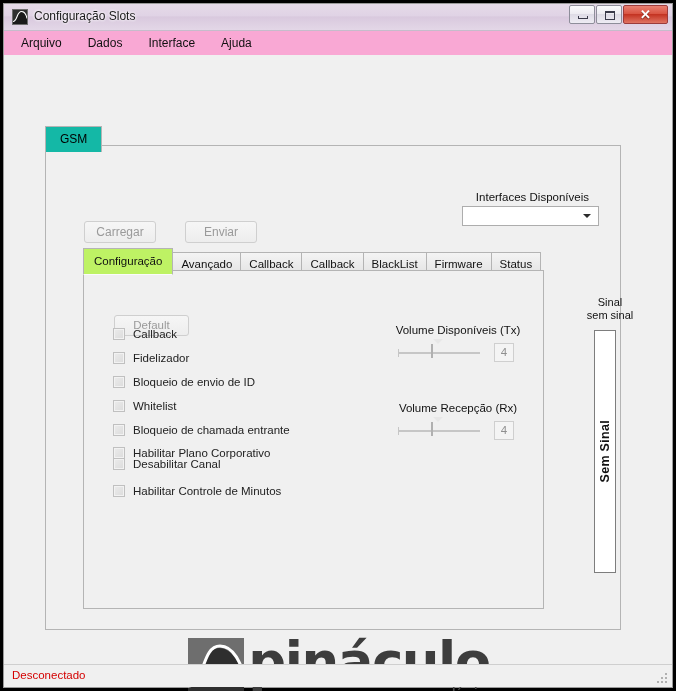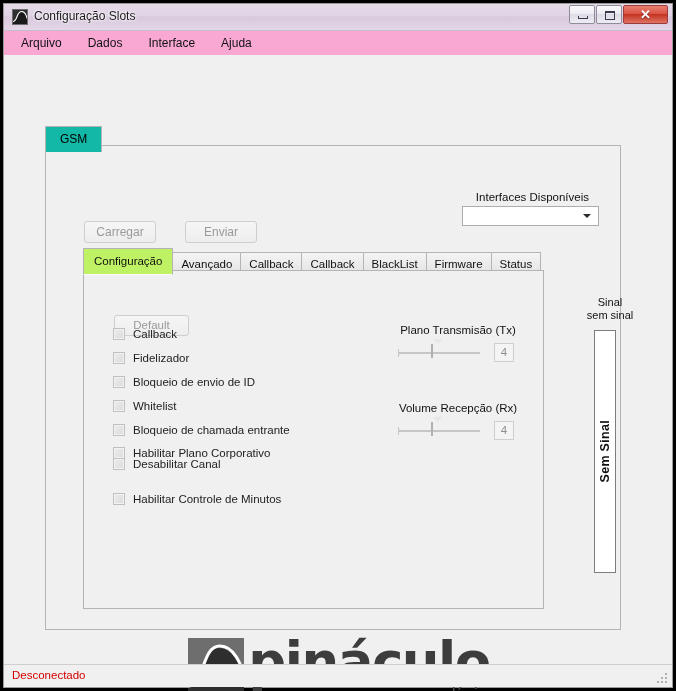--- a/index.html
+++ b/index.html
@@ -312,27 +312,27 @@
         <span class="cb-label">Bloqueio de chamada entrante</span>
       </div>
       <div class="cb-row" style="top:301px">
         <span class="cb-box"></span>
         <span class="cb-label">Habilitar Plano Corporativo</span>
       </div>
       <div class="cb-row" style="top:312px">
         <span class="cb-box"></span>
         <span class="cb-label">Desabilitar Canal</span>
       </div>
-      <div class="cb-row" style="top:347px">
+      <div class="cb-row" style="top:339px">
         <span class="cb-box"></span>
         <span class="cb-label">Habilitar Controle de Minutos</span>
       </div>
 
       <div class="slider-group" style="left:342px;top:178px;width:140px">
-        <div class="slider-title">Plano Transmisão (Tx)</div>
+        <div class="slider-title">Volume Disponíveis (Tx)</div>
         <div class="slider-row" style="padding-left:10px">
           <div class="track-wrap">
             <span class="track"></span>
             <span class="tick-left"></span>
             <span class="thumb" style="left:33px">
               <span class="body"></span><span class="tip"></span>
             </span>
           </div>
           <div class="vol-value">4</div>
         </div>

